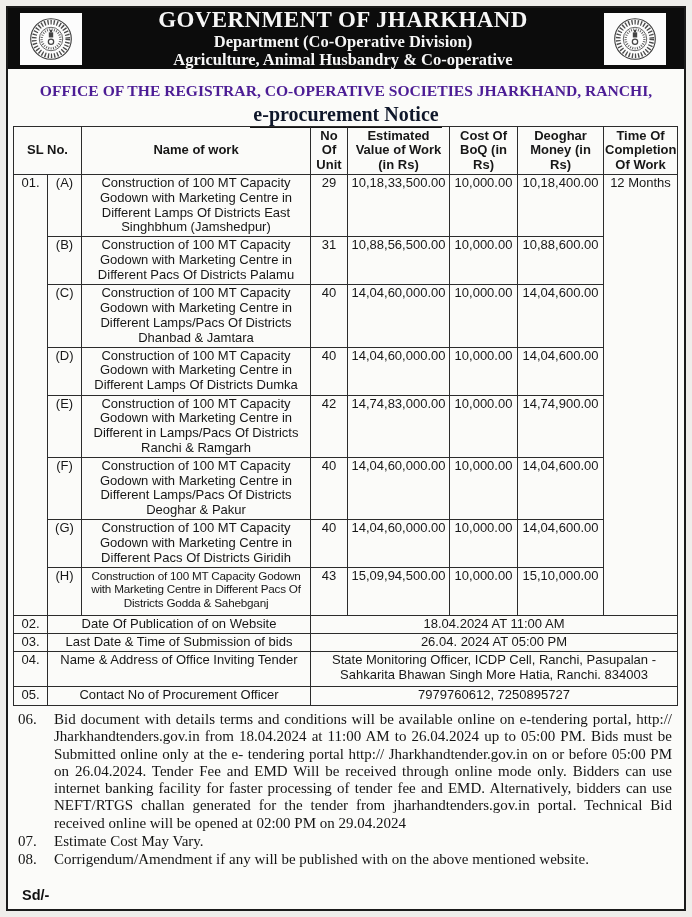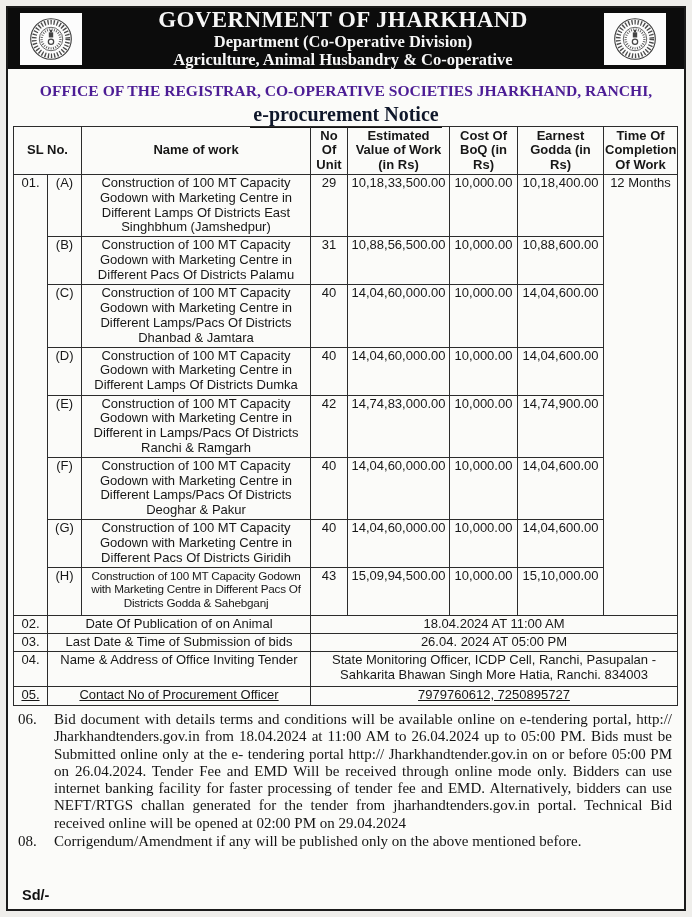--- a/index.html
+++ b/index.html
@@ -113,21 +113,21 @@
           <col style="width:86px">
           <col style="width:74px">
       </colgroup>
       <thead>
         <tr style="height:48px">
           <th colspan="2">SL No.</th>
           <th>Name of work</th>
           <th>No Of Unit</th>
           <th>Estimated Value of Work  (in Rs)</th>
           <th>Cost Of BoQ (in Rs)</th>
-          <th>Earnest Godda (in Rs)</th>
+          <th>Deoghar Money (in Rs)</th>
           <th>Time Of Completion Of Work</th>
         </tr>
       </thead>
       <tbody>
           <tr style="height: 60px;">
             <td class="sl-cell" rowspan="8">01.</td>
             <td class="letter-cell">(A)</td>
             <td class="name-cell">Construction of 100 MT Capacity Godown with Marketing Centre in Different Lamps  Of Districts East Singhbhum (Jamshedpur)</td>
             <td class="num-cell">29</td>
             <td class="num-cell">10,18,33,500.00</td>
@@ -186,49 +186,53 @@
           <tr style="height: 48px;">
             <td class="letter-cell">(H)</td>
             <td class="name-cell compact">Construction of 100 MT Capacity Godown with Marketing Centre in Different Pacs Of Districts Godda &amp; Sahebganj</td>
             <td class="num-cell">43</td>
             <td class="num-cell">15,09,94,500.00</td>
             <td class="num-cell">10,000.00</td>
             <td class="num-cell">15,10,000.00</td>
           </tr>
           <tr style="height: 18px;">
             <td class="sl-cell">02.</td>
-            <td class="info-label" colspan="2">Date Of Publication of on Animal</td>
+            <td class="info-label" colspan="2">Date Of Publication of on Website</td>
             <td class="info-value" colspan="5">18.04.2024   AT 11:00 AM</td>
           </tr>
           <tr style="height: 18px;">
             <td class="sl-cell">03.</td>
             <td class="info-label" colspan="2">Last Date &amp; Time of Submission of bids</td>
             <td class="info-value" colspan="5">26.04. 2024   AT 05:00 PM</td>
           </tr>
           <tr style="height: 35px;">
             <td class="sl-cell">04.</td>
             <td class="info-label" colspan="2">Name &amp; Address of Office Inviting Tender</td>
             <td class="info-value" colspan="5">State Monitoring Officer, ICDP Cell, Ranchi, Pasupalan - Sahkarita Bhawan Singh More Hatia, Ranchi. 834003</td>
           </tr>
-          <tr style="height: 19px; text-decoration: underline;">
+          <tr style="height: 19px;">
             <td class="sl-cell">05.</td>
             <td class="info-label" colspan="2">Contact No of Procurement Officer</td>
             <td class="info-value" colspan="5">7979760612,  7250895727</td>
           </tr>
         </tbody>
     </table>
 
     <div class="notes">
         <div class="note-row">
           <div class="note-num">06.</div>
           <div class="note-text">Bid document with details terms and conditions will be available online on e-tendering portal, http:// Jharkhandtenders.gov.in from 18.04.2024 at 11:00 AM to 26.04.2024 up to 05:00 PM. Bids must be Submitted online only at the e- tendering portal http:// Jharkhandtender.gov.in on or before 05:00 PM on 26.04.2024. Tender Fee and EMD Will be received through online mode only. Bidders can use internet banking facility for faster processing of tender fee and EMD. Alternatively, bidders can use NEFT/RTGS challan generated for the tender from jharhandtenders.gov.in portal. Technical Bid received online will be opened at 02:00 PM on 29.04.2024</div>
         </div>
         <div class="note-row">
+          <div class="note-num">07.</div>
+          <div class="note-text">Estimate  Cost May Vary.</div>
+        </div>
+        <div class="note-row">
           <div class="note-num">08.</div>
-          <div class="note-text">Corrigendum/Amendment if any will be published only on the above mentioned before.</div>
+          <div class="note-text">Corrigendum/Amendment if any will be published with on the above mentioned website.</div>
         </div>
       </div>
 
     <div class="footer">
 
       <div class="footer-right">
         <div class="sig">Sd/-</div>
 
       </div>
     </div>

